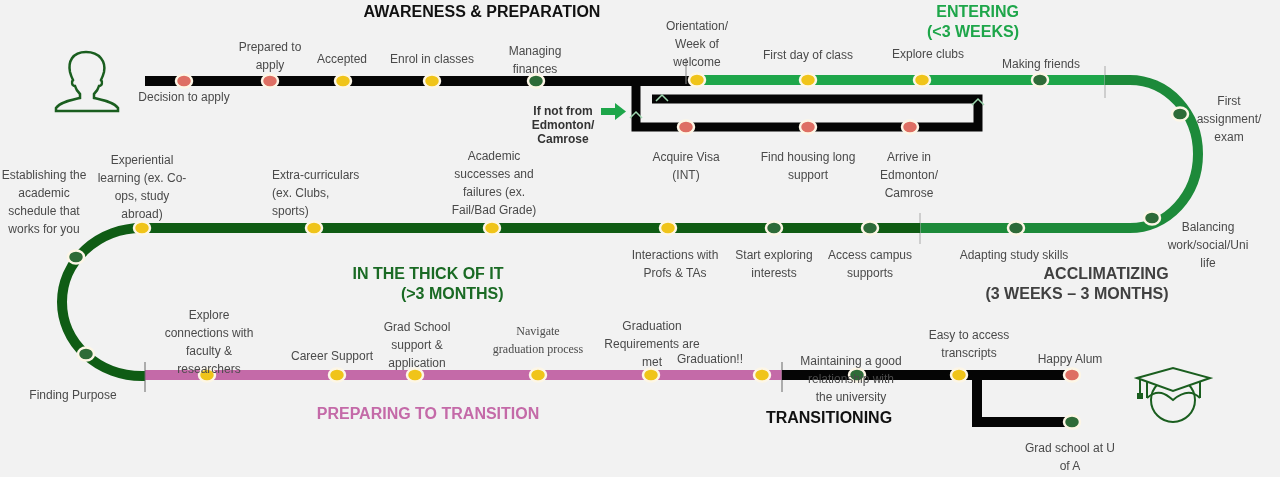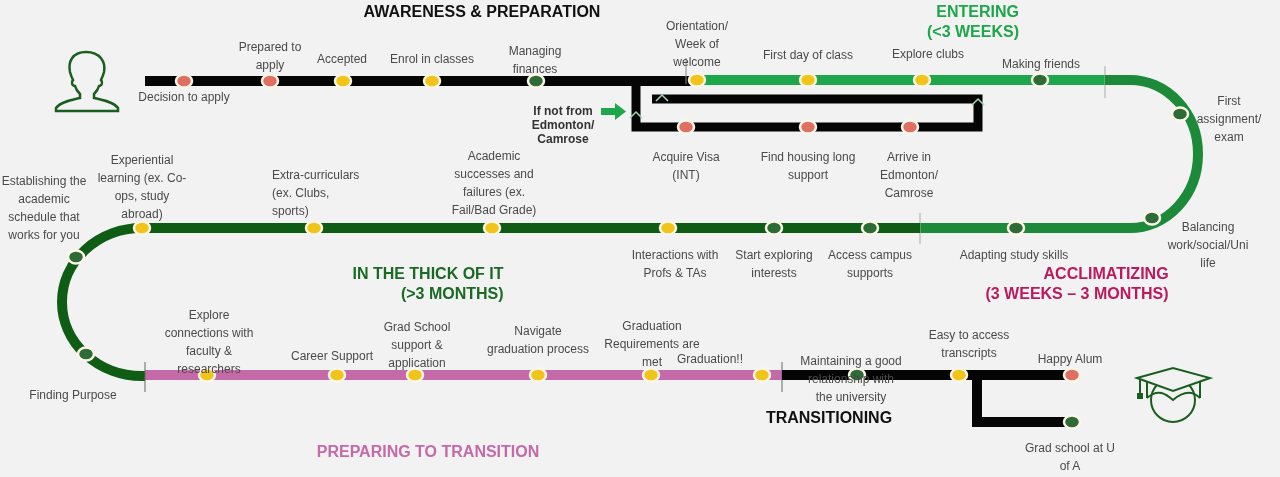--- a/index.html
+++ b/index.html
@@ -90,25 +90,25 @@
       <ellipse cx="857" cy="375" rx="8" ry="6.5" fill="#2e6b37" stroke="#fdf6e6" stroke-width="2.5" class="dot"></ellipse>
       <ellipse cx="959" cy="375" rx="8" ry="6.5" fill="#f0c419" stroke="#fdf6e6" stroke-width="2.5" class="dot"></ellipse>
       <ellipse cx="1072" cy="375" rx="8" ry="6.5" fill="#de6f63" stroke="#fdf6e6" stroke-width="2.5" class="dot"></ellipse>
       <ellipse cx="1072" cy="422" rx="8" ry="6.5" fill="#2e6b37" stroke="#fdf6e6" stroke-width="2.5" class="dot"></ellipse>
     </g>
 </svg>
 
 <div class="stage" style="left:482px; top:2px; color:#111;">AWARENESS &amp; PREPARATION</div>
 <div class="stage" style="left:973px; top:2px; color:#1ea64a;">ENTERING
 (&lt;3 WEEKS)</div>
-<div class="stage" style="left:1077px; top:264px; color:#be185d;">ACCLIMATIZING
+<div class="stage" style="left:1077px; top:264px; color:#404040;">ACCLIMATIZING
 (3 WEEKS – 3 MONTHS)</div>
 <div class="stage" style="left:428px; top:264px; color:#1a6a24;">IN THE THICK OF IT
 (&gt;3 MONTHS)</div>
-<div class="stage" style="left:428px; top:404px; color:#c46aa8;margin-top:38px;">PREPARING TO TRANSITION</div>
+<div class="stage" style="left:428px; top:404px; color:#c46aa8;">PREPARING TO TRANSITION</div>
 <div class="stage" style="left:829px; top:408px; color:#111;">TRANSITIONING</div>
 
 <div class="branch-note" style="left:563px; top:104px;">If not from
 Edmonton/
 Camrose</div>
 
 <div class="lbl" style="left:184px; top:44px;margin-top:44px;">Decision to apply</div>
 <div class="lbl" style="left:270px; top:38px;">Prepared to
 apply</div>
 <div class="lbl" style="left:342px; top:50px;">Accepted</div>
@@ -148,35 +148,35 @@
 successes and
 failures (ex.
 Fail/Bad Grade)</div>
 <div class="lbl" style="left:302px; top:166px; text-align:left; transform:none; left:272px;">Extra-curriculars
 (ex. Clubs,
 sports)</div>
 <div class="lbl" style="left:142px; top:151px;">Experiential
 learning (ex. Co-
 ops, study
 abroad)</div>
-<div class="lbl" style="left:44px; top:172px;">Establishing the
+<div class="lbl" style="left:44px; top:166px;">Establishing the
 academic
 schedule that
 works for you</div>
 <div class="lbl" style="left:73px; top:386px;">Finding Purpose</div>
 
 <div class="lbl" style="left:209px; top:306px;">Explore
 connections with
 faculty &amp;
 researchers</div>
 <div class="lbl" style="left:332px; top:347px;">Career Support</div>
 <div class="lbl" style="left:417px; top:318px;">Grad School
 support &amp;
 application</div>
-<div class="lbl" style="left:538px; top:322px;">Navigate
+<div class="lbl" style="left:538px; top:322px;font-family:Liberation Serif, serif;">Navigate
 graduation process</div>
 <div class="lbl" style="left:652px; top:317px;">Graduation
 Requirements are
 met</div>
 <div class="lbl" style="left:710px; top:350px;">Graduation!!</div>
 
 <div class="lbl" style="left:851px; top:313px;margin-top:39px;">Maintaining a good
 relationship with
 the university</div>
 <div class="lbl" style="left:969px; top:326px;">Easy to access

